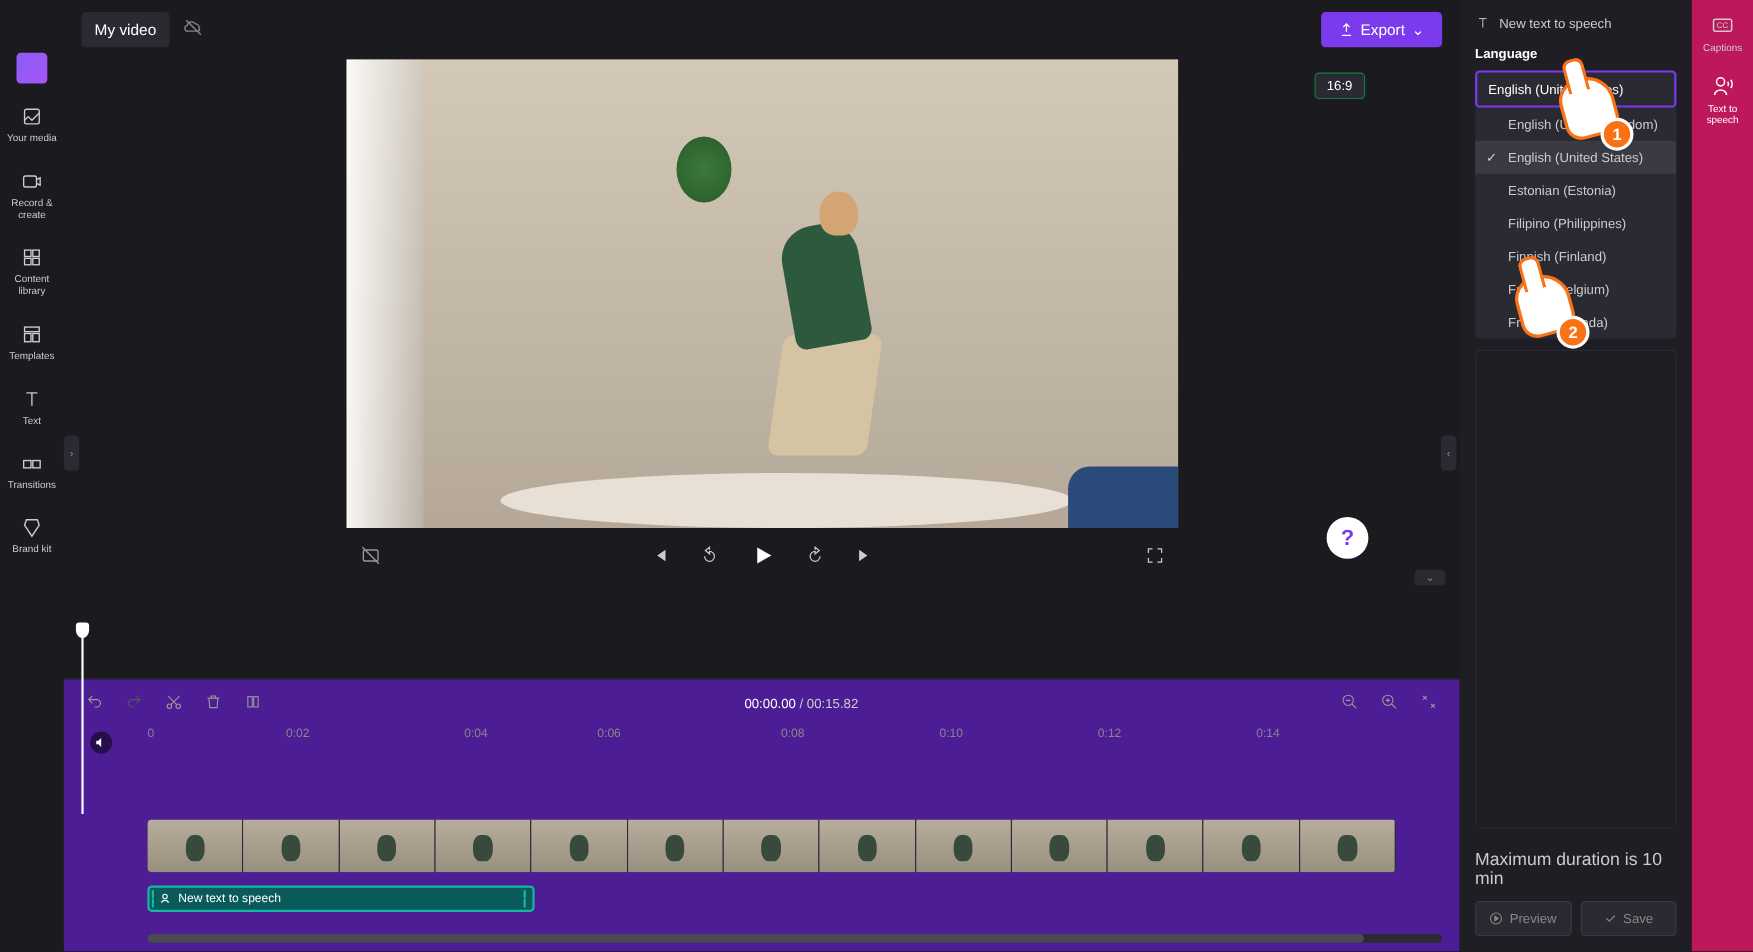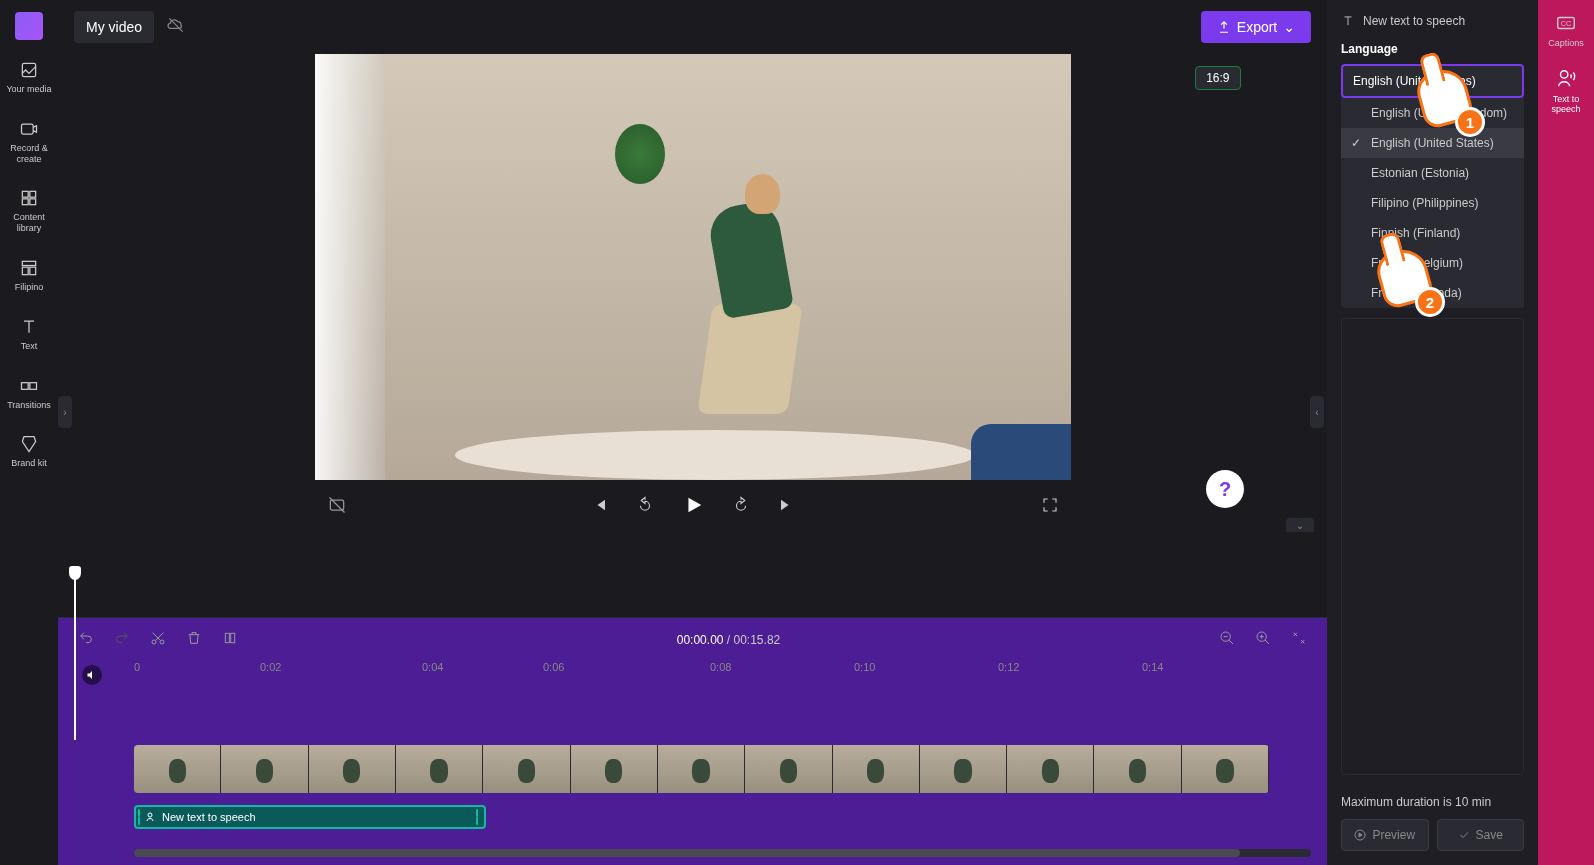--- a/index.html
+++ b/index.html
@@ -1,21 +1,21 @@
 <!DOCTYPE html>
 <html><head>
 <meta charset="utf-8">
 <style>
 * { box-sizing: border-box; margin: 0; padding: 0; font-family: 'Segoe UI', sans-serif; }
 body { background: #1a1a1f; color: #e0e0e0; width: 1594px; height: 865px; overflow: hidden; position: relative; }
 
 .app { display: flex; height: 100%; }
 
 
-.left-sidebar { width: 58px; background: #1a1a1f; display: flex; flex-direction: column; align-items: center; padding-top: 12px; gap: 16px; }
+.left-sidebar { width: 58px; background: #1a1a1f; display: flex; flex-direction: column; align-items: center; padding-top: 12px; gap: 16px; margin-top: 36px; }
 .logo { width: 28px; height: 28px; background: linear-gradient(135deg, #8b5cf6, #a855f7); border-radius: 4px; }
 .sidebar-item { display: flex; flex-direction: column; align-items: center; gap: 4px; cursor: pointer; padding: 4px; font-size: 9px; color: #ccc; text-align: center; line-height: 1.2; }
 .sidebar-item svg { width: 20px; height: 20px; stroke: #ccc; fill: none; }
 
 
 .main { flex: 1; display: flex; flex-direction: column; }
 .topbar { height: 54px; display: flex; align-items: center; padding: 16px 16px; gap: 12px; }
 .title-input { background: #2a2a32; border: none; border-radius: 4px; padding: 8px 12px; color: #fff; font-size: 14px; width: 80px; }
 .cloud-icon { color: #888; }
 .export-btn { margin-left: auto; background: #7c3aed; color: #fff; border: none; border-radius: 4px; padding: 8px 16px; font-size: 14px; cursor: pointer; display: flex; align-items: center; gap: 6px; }
@@ -67,21 +67,21 @@
 
 .right-panel { width: 211px; background: #1e1e24; display: flex; flex-direction: column; padding: 14px 0; }
 .panel-header { display: flex; align-items: center; gap: 8px; padding: 0 14px 14px; font-size: 12px; color: #ccc; }
 .panel-label { font-size: 12px; font-weight: 600; color: #fff; padding: 0 14px 8px; }
 .lang-select { margin: 0 14px; background: #2a2a32; border: 2px solid #7c3aed; border-radius: 4px; padding: 8px 10px; font-size: 12px; color: #fff; cursor: pointer; }
 .lang-dropdown { margin: 0 14px; background: #2a2a32; border-radius: 0 0 4px 4px; max-height: 230px; overflow: hidden; }
 .lang-option { padding: 8px 10px 8px 30px; font-size: 12px; color: #ccc; cursor: pointer; position: relative; }
 .lang-option.selected { background: #3a3a42; }
 .lang-option.selected::before { content: '✓'; position: absolute; left: 10px; }
 .panel-spacer { flex: 1; margin: 10px 14px; border: 1px solid #2a2a32; border-radius: 4px; }
-.max-duration { font-size: 12px; color: #ccc; padding: 10px 14px; }
+.max-duration { font-size: 16px; color: #ccc; padding: 10px 14px; }
 .panel-actions { display: flex; gap: 8px; padding: 0 14px; }
 .panel-btn { flex: 1; background: #2a2a32; border: 1px solid #3a3a42; border-radius: 4px; padding: 8px; font-size: 12px; color: #888; cursor: pointer; display: flex; align-items: center; justify-content: center; gap: 6px; }
 
 
 .far-right-sidebar { width: 56px; background: #be185d; display: flex; flex-direction: column; align-items: center; padding-top: 12px; gap: 20px; }
 .far-right-item { display: flex; flex-direction: column; align-items: center; gap: 4px; font-size: 9px; color: #ccc; text-align: center; cursor: pointer; }
 .far-right-item.active { color: #fff; }
 
 
 .help-btn { position: absolute; right: 350px; top: 470px; width: 38px; height: 38px; background: #fff; border-radius: 50%; display: flex; align-items: center; justify-content: center; color: #7c3aed; font-size: 20px; font-weight: bold; cursor: pointer; }
@@ -127,21 +127,21 @@
           <rect x="13" y="13" width="7" height="7"></rect>
         </svg>
       <span>Content library</span>
     </div>
     <div class="sidebar-item">
       <svg viewBox="0 0 24 24" stroke-width="1.5">
           <rect x="4" y="4" width="16" height="5"></rect>
           <rect x="4" y="11" width="7" height="9"></rect>
           <rect x="13" y="11" width="7" height="9"></rect>
         </svg>
-      <span>Filipino</span>
+      <span>Templates</span>
     </div>
     <div class="sidebar-item">
       <svg viewBox="0 0 24 24" stroke-width="1.5">
           <path d="M6 5h12M12 5v14"></path>
         </svg>
       <span>Text</span>
     </div>
     <div class="sidebar-item">
       <svg viewBox="0 0 24 24" stroke-width="1.5">
           <rect x="3" y="8" width="8" height="8"></rect>

